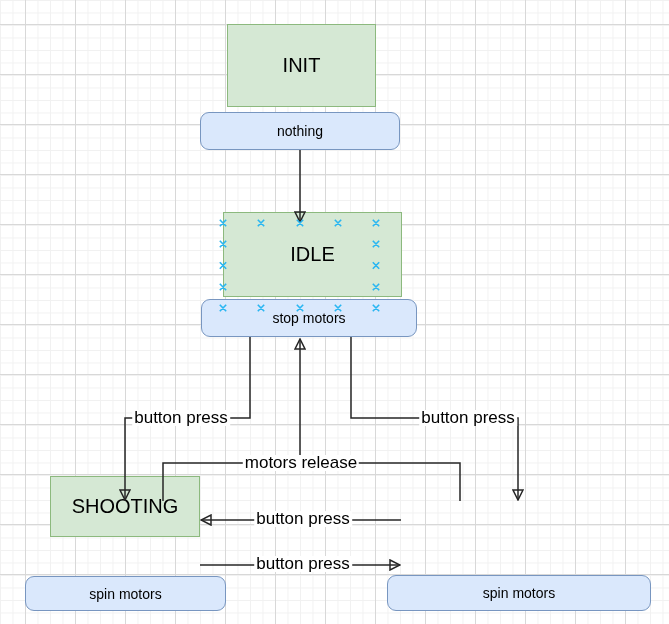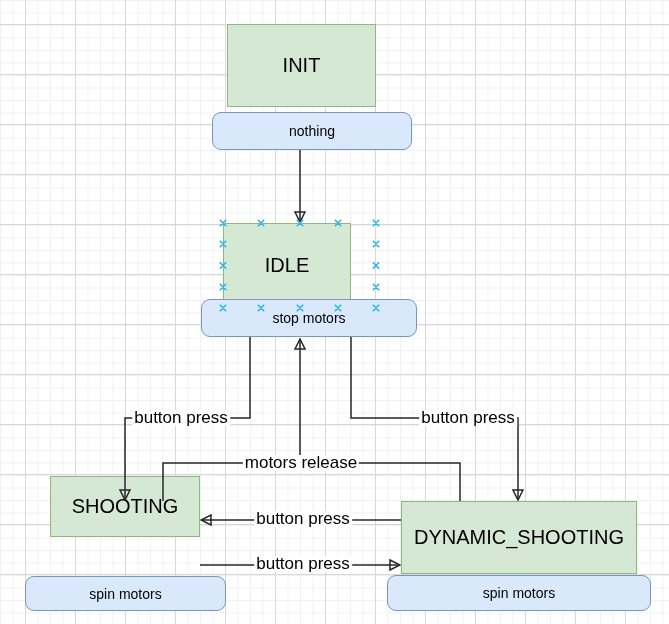--- a/index.html
+++ b/index.html
@@ -29,22 +29,22 @@
   .action{
     position:absolute;
     background:#dae8fc;
     border:1px solid #7896c0;
     border-radius:9px;
     display:flex;align-items:center;justify-content:center;
     font-size:14px;
     z-index:2;
   }
   #state-init{left:227px;top:24px;width:149px;height:83px;text-align:right;}
-  #action-init{left:200px;top:112px;width:200px;height:38px;margin-left:12px;}
-  #state-idle{left:223px;top:223px;width:128px;height:85px;}
+  #action-init{left:200px;top:112px;width:200px;height:38px;}
+  #state-idle{left:223px;top:212px;width:179px;height:85px;}
   #action-idle{left:201px;top:299px;width:216px;height:38px;}
   #state-shooting{left:50px;top:476px;width:150px;height:61px;}
   #action-shooting{left:25px;top:576px;width:201px;height:35px;}
   #state-dyn{left:401px;top:501px;width:236px;height:73px;}
   #action-dyn{left:387px;top:575px;width:264px;height:36px;}
   #edges{
     position:absolute;left:0;top:0;width:669px;height:624px;
     z-index:3;pointer-events:none;
   }
   #edges path{fill:none;stroke:#262626;stroke-width:1.5;}
@@ -84,23 +84,20 @@
     <span>stop motors</span>
   </div>
 
   <div class="state" id="state-shooting">
     <span>SHOOTING</span>
   </div>
   <div class="action" id="action-shooting">
     <span>spin motors</span>
   </div>
 
-  <div class="state" id="state-dyn">
-    <span>DYNAMIC_SHOOTING</span>
-  </div>
   <div class="action" id="action-dyn">
     <span>spin motors</span>
   </div>
 
   <svg id="edges" width="669" height="624" viewBox="0 0 669 624">
     <defs>
       <marker id="arrow" viewBox="0 0 12 12" markerWidth="12" markerHeight="12" refX="11" refY="6" orient="auto" markerUnits="userSpaceOnUse">
         <path d="M1,1 L11,6 L1,11 Z" fill="#262626" stroke="none"></path>
       </marker>
     </defs>

